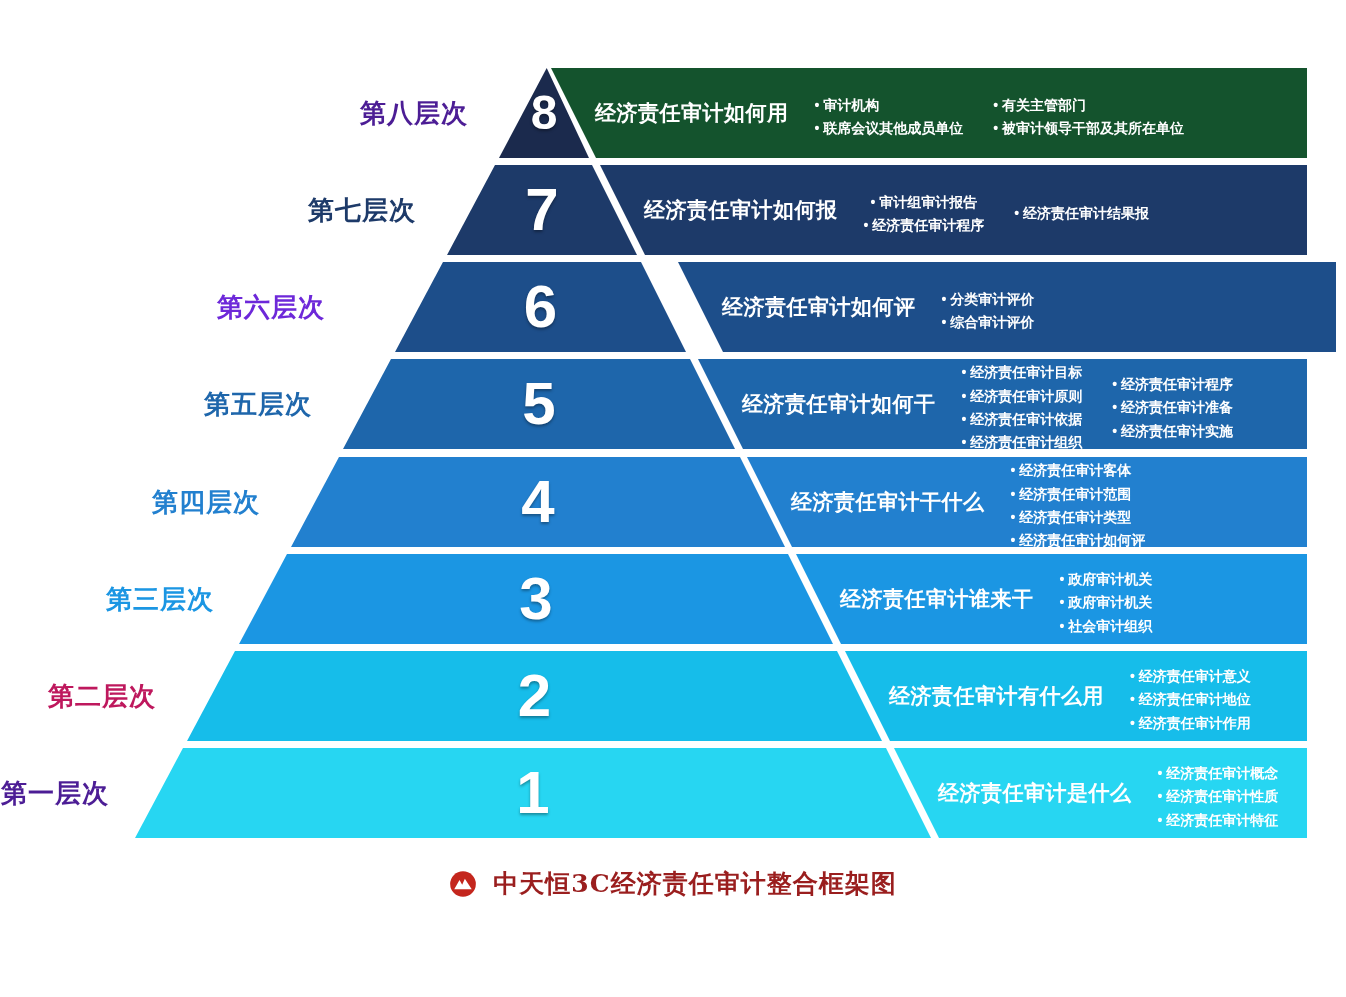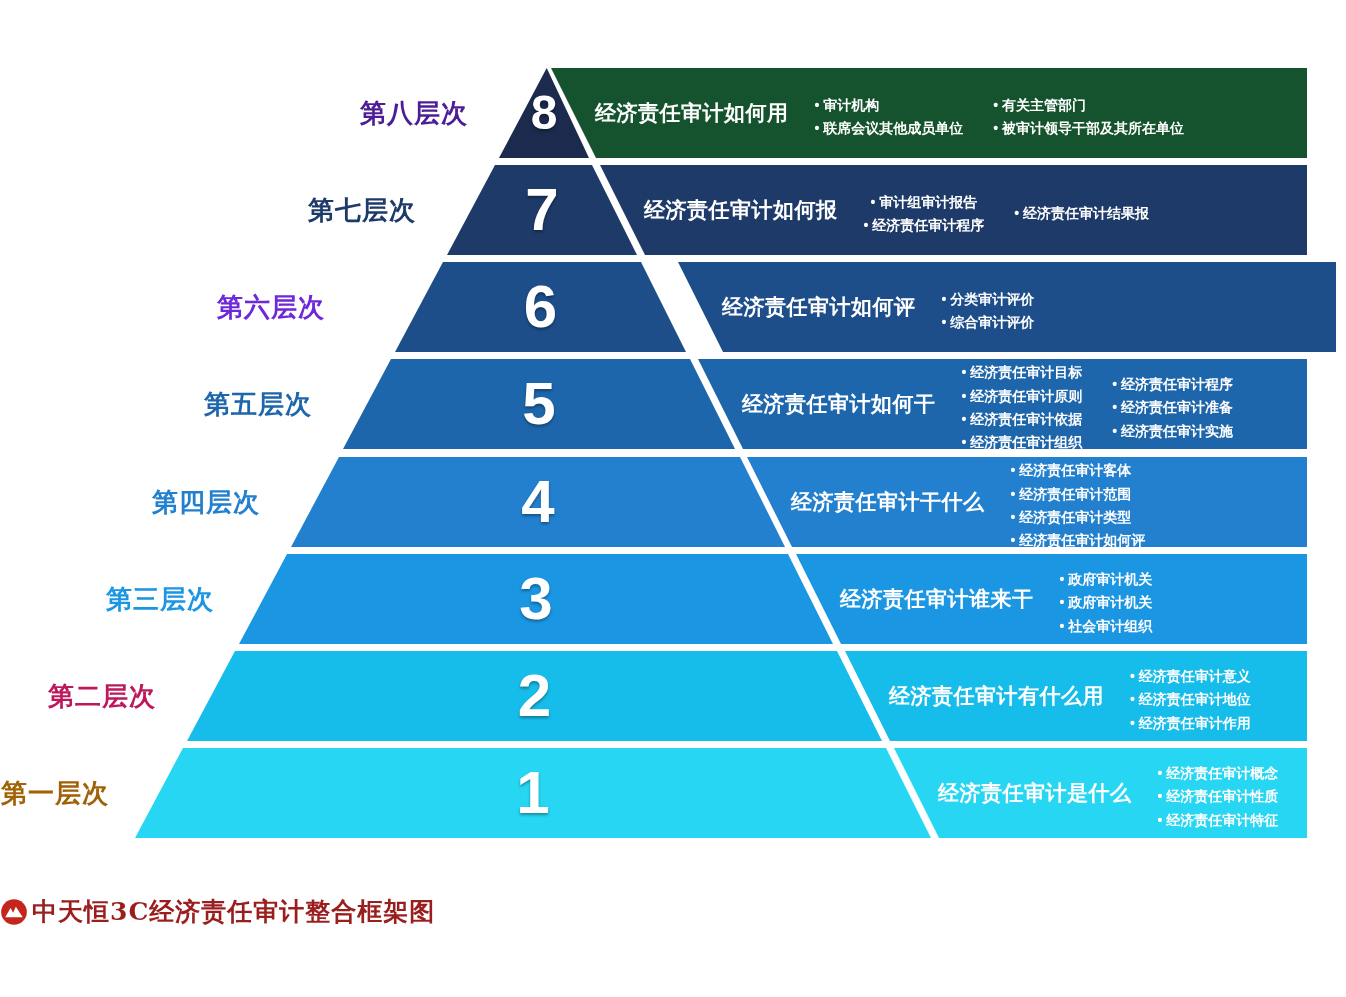--- a/index.html
+++ b/index.html
@@ -29,22 +29,22 @@
     flex:none;font-size:21px;font-weight:700;letter-spacing:.5px;white-space:nowrap;
   }
   .cols{display:flex;gap:30px;align-items:center;margin-top:7px;}
   .col{display:flex;flex-direction:column;justify-content:center;gap:3px;}
   .bullet{font-size:14px;font-weight:600;line-height:1.45;white-space:nowrap;}
   .bullet::before{content:"• ";}
   .side-label{
     position:absolute;font-size:26px;font-weight:700;letter-spacing:1px;white-space:nowrap;
   }
   .footer{
-    position:absolute;left:0;top:895px;width:100%;
-    display:flex;align-items:center;justify-content:flex-start;gap:4px;
+    position:absolute;left:0;top:867px;width:100%;
+    display:flex;align-items:center;justify-content:center;gap:16px;
   }
   .logo{display:inline-flex;width:28px;height:28px;}
   .logo svg{width:28px;height:28px;}
   .caption{
     font-family:"DejaVu Serif","Liberation Serif",serif;
     font-size:25px;font-weight:600;letter-spacing:1px;
   }
 </style>
 </head>
 <body>
@@ -182,21 +182,21 @@
     </div>
   </div>
 
   <div class="side-label" style="top: 96px; right: 878px; color: #4c1d95;">第八层次</div>
   <div class="side-label" style="top: 193px; right: 930px; color: rgb(29, 58, 105);">第七层次</div>
   <div class="side-label" style="top: 290px; right: 1021px; color: #6d28d9;">第六层次</div>
   <div class="side-label" style="top: 387px; right: 1034px; color: rgb(30, 102, 171);">第五层次</div>
   <div class="side-label" style="top: 485px; right: 1086px; color: rgb(34, 128, 207);">第四层次</div>
   <div class="side-label" style="top: 582px; right: 1132px; color: rgb(27, 150, 227);">第三层次</div>
   <div class="side-label" style="top: 679px; right: 1190px; color: #be185d;">第二层次</div>
-  <div class="side-label" style="top: 776px; right: 1237px; color: #a16207;">第一层次</div>
+  <div class="side-label" style="top: 776px; right: 1237px; color: #4c1d95;">第一层次</div>
 
   <div class="footer">
     <span class="logo" style="color: rgb(196, 38, 29);">
       <svg viewBox="0 0 24 24" aria-hidden="true">
         <circle cx="12" cy="12" r="11" fill="currentColor"></circle>
         <path d="M4.5 16.5 L9 8.5 L11.3 12.6 L13.6 7.5 L19.5 16.5 Z" fill="#ffffff"></path>
       </svg>
     </span>
     <span class="caption" style="color: rgb(154, 30, 30);">中天恒3C经济责任审计整合框架图</span>
   </div>

